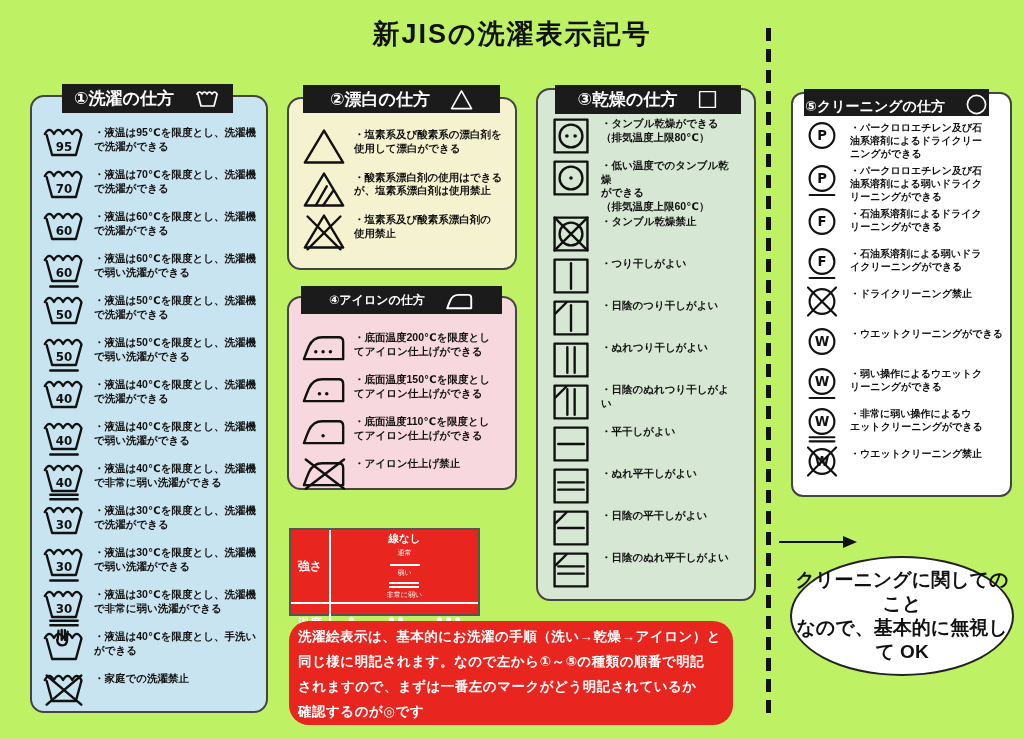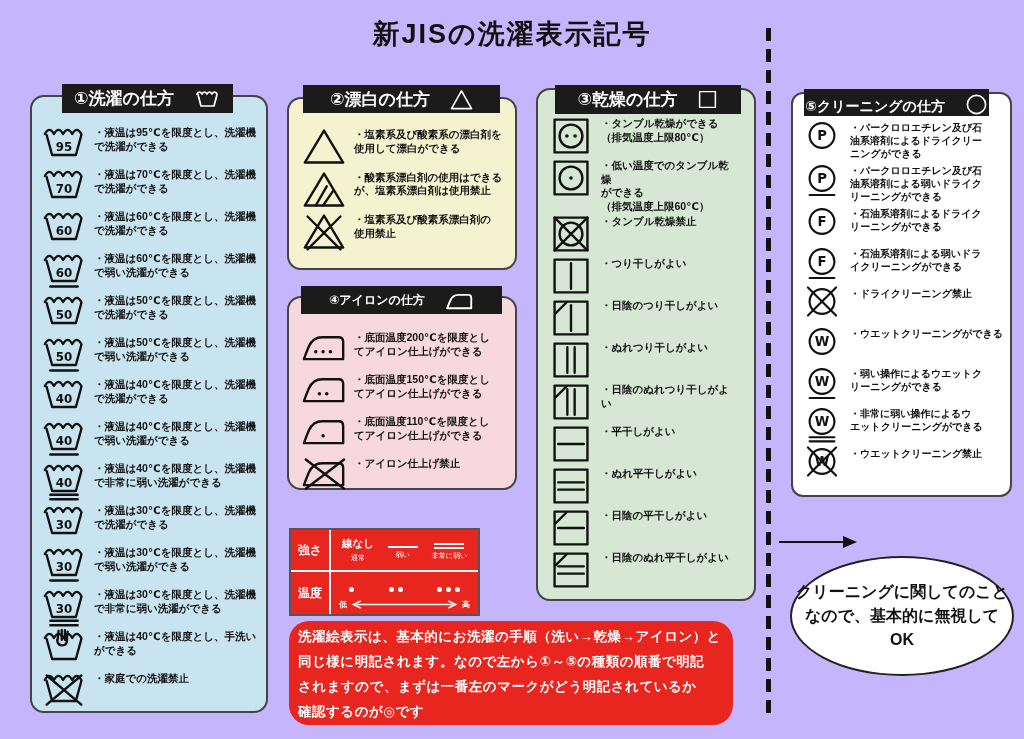--- a/index.html
+++ b/index.html
@@ -1,16 +1,16 @@
 <!DOCTYPE html>
 <html><head>
 <meta charset="utf-8">
 <style>
   html,body{margin:0;padding:0;background:#fff;}
-  .page{position:relative;width:1024px;height:739px;background:#c4b5fd;overflow:hidden;
+  .page{position:relative;width:1024px;height:739px;background:#bef264;overflow:hidden;
         font-family:"Liberation Sans","DejaVu Sans",sans-serif;color:#111;}
   .title{position:absolute;top:16px;left:0;width:1024px;text-align:center;
          font-size:27px;font-weight:bold;letter-spacing:2px;}
   .panel{position:absolute;border:2px solid #444;border-radius:14px;box-sizing:border-box;
          display:flex;flex-direction:column;justify-content:space-between;}
   .panel-header{position:absolute;background:#1b1b1b;color:#fff;display:flex;align-items:center;
         justify-content:center;gap:20px;font-weight:bold;z-index:3;box-sizing:border-box;}
   .item{display:flex;align-items:flex-start;gap:7px;}
   .sym{flex:0 0 46px;display:flex;justify-content:center;}
   .sym svg{width:44px;height:42px;}
@@ -29,21 +29,21 @@
   .p-clean .txt{font-size:10px;line-height:13px;}
   .p-clean .sym{flex:0 0 42px;}
   .p-clean .sym svg{width:40px;height:38px;}
   
   .legend{position:absolute;left:289px;top:528px;width:191px;height:88px;background:#e8251f;
           border:2px solid #555;box-sizing:border-box;display:grid;
           grid-template-columns:40px 1fr;grid-template-rows:1fr 1fr;color:#fff;}
   .lg-cell{border-right:2px solid #fff;display:flex;align-items:center;justify-content:center;
            font-size:12px;font-weight:bold;}
   .lg-row1{border-bottom:2px solid #fff;}
-  .lg-body{display:flex;align-items:center;justify-content:space-around;padding:2px 4px;}
+  .lg-body{display:flex;align-items:center;justify-content:space-around;padding:2px 4px;flex-direction:column;}
   .lg-col{display:flex;flex-direction:column;align-items:center;gap:2px;}
   .lg-noline{font-size:10.5px;font-weight:bold;}
   .lg-sub{font-size:7px;}
   .lg-line{width:30px;border-top:2.5px solid #fff;height:0;margin-top:6px;}
   .lg-dbl{width:30px;height:6px;border-top:2.5px solid #fff;border-bottom:2.5px solid #fff;
           box-sizing:border-box;margin-top:4px;}
   .lg-temp{display:flex;flex-direction:column;justify-content:center;padding:4px 8px 2px;}
   .lg-dots{display:flex;justify-content:space-between;align-items:center;padding:0 8px;}
   .dot{width:5px;height:5px;border-radius:50%;background:#fff;display:inline-block;margin:0 2px;}
   .lg-arrowrow{display:flex;align-items:center;gap:3px;font-size:8px;font-weight:bold;margin-top:3px;}
@@ -51,21 +51,21 @@
   
   .footnote{position:absolute;left:289px;top:621px;width:444px;height:104px;background:#e8251f;
             color:#fff;font-size:13.5px;font-weight:bold;line-height:25px;padding:3px 9px;
             box-sizing:border-box;white-space:pre-line;letter-spacing:0.5px;border-radius:20px;}
   
   .divider{position:absolute;left:766px;top:28px;width:5px;height:692px;
            background:repeating-linear-gradient(to bottom,#111 0 13px,transparent 13px 21px);}
   .big-arrow{position:absolute;left:779px;top:533px;width:78px;height:18px;}
   .bubble{position:absolute;left:790px;top:556px;width:224px;height:120px;border:2px solid #222;
           border-radius:50%;background:#fff;display:flex;align-items:center;justify-content:center;
-          text-align:center;font-size:16px;font-weight:600;white-space:pre-line;line-height:24px;
+          text-align:center;font-size:19px;font-weight:600;white-space:pre-line;line-height:24px;
           box-sizing:border-box;}
   .hicon svg{display:block;}
 </style>
 </head>
 <body>
 
 <div class="page">
   <div class="title">新JISの洗濯表示記号</div>
 
   <div class="panel-header h-wash">

